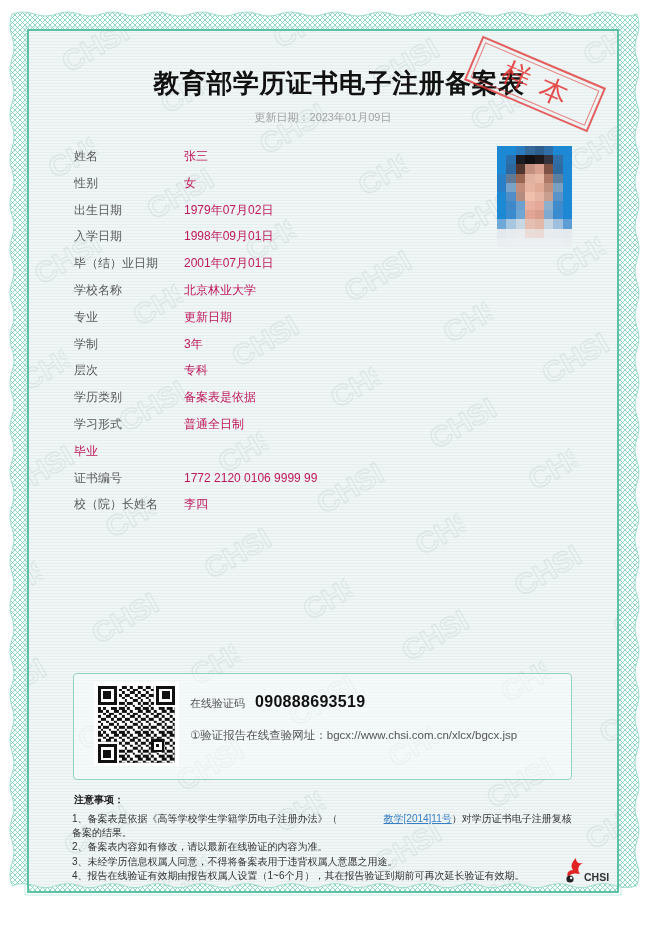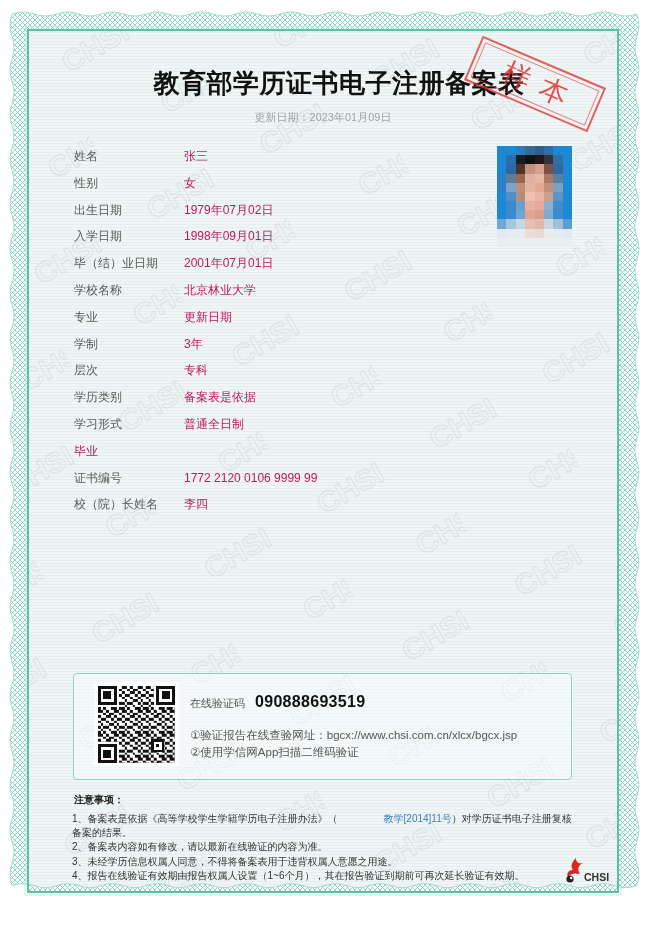--- a/index.html
+++ b/index.html
@@ -62,21 +62,21 @@
   .qr-box { left:20px; top:8px; width:85px; height:84px; background:#ffffff; }
   .qr-box svg { position:absolute; left:4px; top:4px; }
   .code-row { left:116px; top:19px; height:22px; display:flex; align-items:baseline; white-space:nowrap; }
   .code-label { font-size:11px; color:#555; }
   .code-value { font-size:16px; font-weight:bold; color:#111; margin-left:10px; letter-spacing:0.3px; }
   .verify-line { left:116px; height:16px; line-height:16px; font-size:11.5px; color:#555; white-space:nowrap; }
 
   .notes-heading { left:74px; top:793px; font-size:10px; line-height:14px; font-weight:bold; color:#222; }
   .notes { left:72px; top:812px; width:500px; font-size:10px; line-height:14.2px; color:#333; }
   .note-item { margin:0; }
-  .note-link { color:#3a7fc4; cursor:pointer;padding-left:46px; }
+  .note-link { color:#3a7fc4; text-decoration:underline; cursor:pointer;padding-left:46px; }
 
   .logo { left:563px; top:857px; width:48px; height:28px; }
   .logo svg { position:absolute; left:0; top:0; }
   .logo-text { position:absolute; left:21px; top:14px; font-size:10.5px; font-weight:bold; color:#333; line-height:12px; }
 </style>
 </head>
 <body>
 
 <div class="abs paper"></div>
 
@@ -296,21 +296,20 @@
       <rect x="20" y="20" width="5" height="5" fill="#111"></rect>
         <rect x="21" y="21" width="3" height="3" fill="#fff"></rect>
         <rect x="22" y="22" width="1" height="1" fill="#111"></rect>
     </svg>
   </div>
   <div class="abs code-row">
     <span class="code-label">在线验证码</span>
     <span class="code-value">090888693519</span>
   </div>
   <div class="abs verify-line" style="top:53px;">①验证报告在线查验网址：bgcx://www.chsi.com.cn/xlcx/bgcx.jsp</div>
-  <div class="abs verify-line" style="top:70px;">②使用学信网App扫描二维码验证</div>
 </div>
 
 <div class="abs notes-heading">注意事项：</div>
 <div class="abs notes">
   <p class="note-item"><span>1、备案表是依据《高等学校学生学籍学历电子注册办法》（</span><span class="note-link">教学[2014]11号</span><span>）对学历证书电子注册复核备案的结果。</span></p>
   <p class="note-item">2、备案表内容如有修改，请以最新在线验证的内容为准。</p>
   <p class="note-item">3、未经学历信息权属人同意，不得将备案表用于违背权属人意愿之用途。</p>
   <p class="note-item">4、报告在线验证有效期由报告权属人设置（1~6个月），其在报告验证到期前可再次延长验证有效期。</p>
 </div>
 

